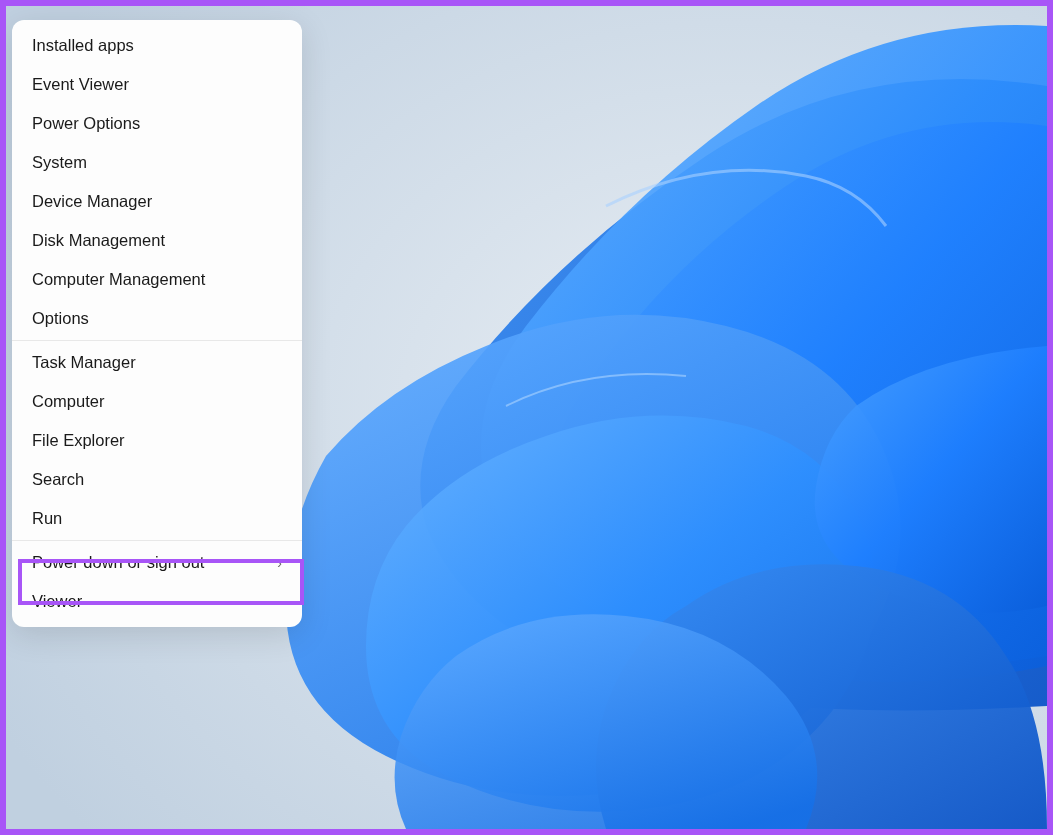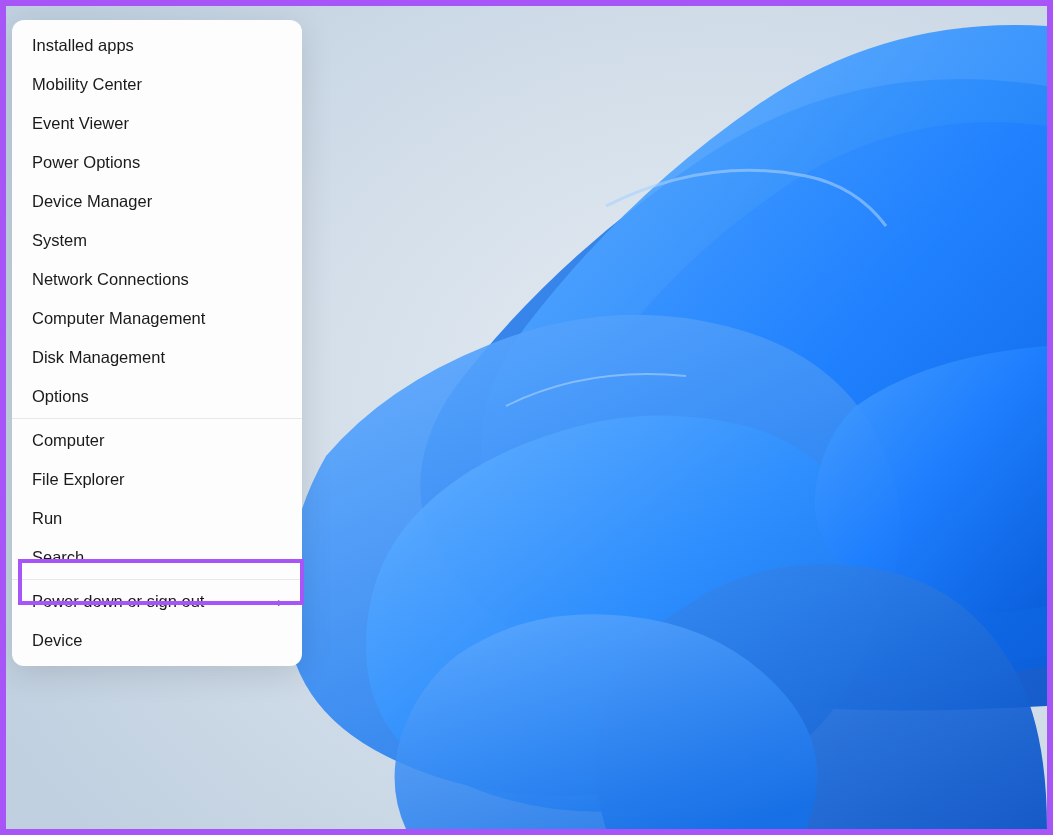--- a/index.html
+++ b/index.html
@@ -137,68 +137,65 @@
       <path d="M 600 200 Q 700 150 800 170 Q 850 180 880 220" stroke="#a8d0ff" stroke-width="3" fill="none" opacity="0.6"></path>
       <path d="M 500 400 Q 580 360 680 370" stroke="#c0e0ff" stroke-width="2" fill="none" opacity="0.5"></path>
     </svg>
   </div>
 
   <div class="context-menu">
     <div class="menu-item">
       <span>Installed apps</span>
     </div>
     <div class="menu-item">
-      <span>Mobility Center</span>
-    </div>
-    <div class="menu-item">
       <span>Event Viewer</span>
     </div>
     <div class="menu-item">
       <span>Power Options</span>
     </div>
     <div class="menu-item">
+      <span>System</span>
+    </div>
+    <div class="menu-item">
       <span>Device Manager</span>
     </div>
     <div class="menu-item">
-      <span>System</span>
-    </div>
-    <div class="menu-item">
-      <span>Network Connections</span>
+      <span>Disk Management</span>
     </div>
     <div class="menu-item">
       <span>Computer Management</span>
     </div>
     <div class="menu-item">
-      <span>Disk Management</span>
-    </div>
-    <div class="menu-item">
       <span>Options</span>
     </div>
 
     <div class="menu-separator"></div>
 
     <div class="menu-item">
+      <span>Task Manager</span>
+    </div>
+    <div class="menu-item">
       <span>Computer</span>
     </div>
     <div class="menu-item">
       <span>File Explorer</span>
     </div>
     <div class="menu-item">
+      <span>Search</span>
+    </div>
+    <div class="menu-item">
       <span>Run</span>
-    </div>
-    <div class="menu-item">
-      <span>Search</span>
     </div>
 
     <div class="menu-separator"></div>
 
     <div class="menu-item">
       <span>Power down or sign out</span>
       <span class="chevron">›</span>
     </div>
     <div class="menu-item">
-      <span>Device</span>
+      <span>Viewer</span>
     </div>
   </div>
 
   <div class="highlight-box"></div>
 
 </div>
 
 </body></html>

